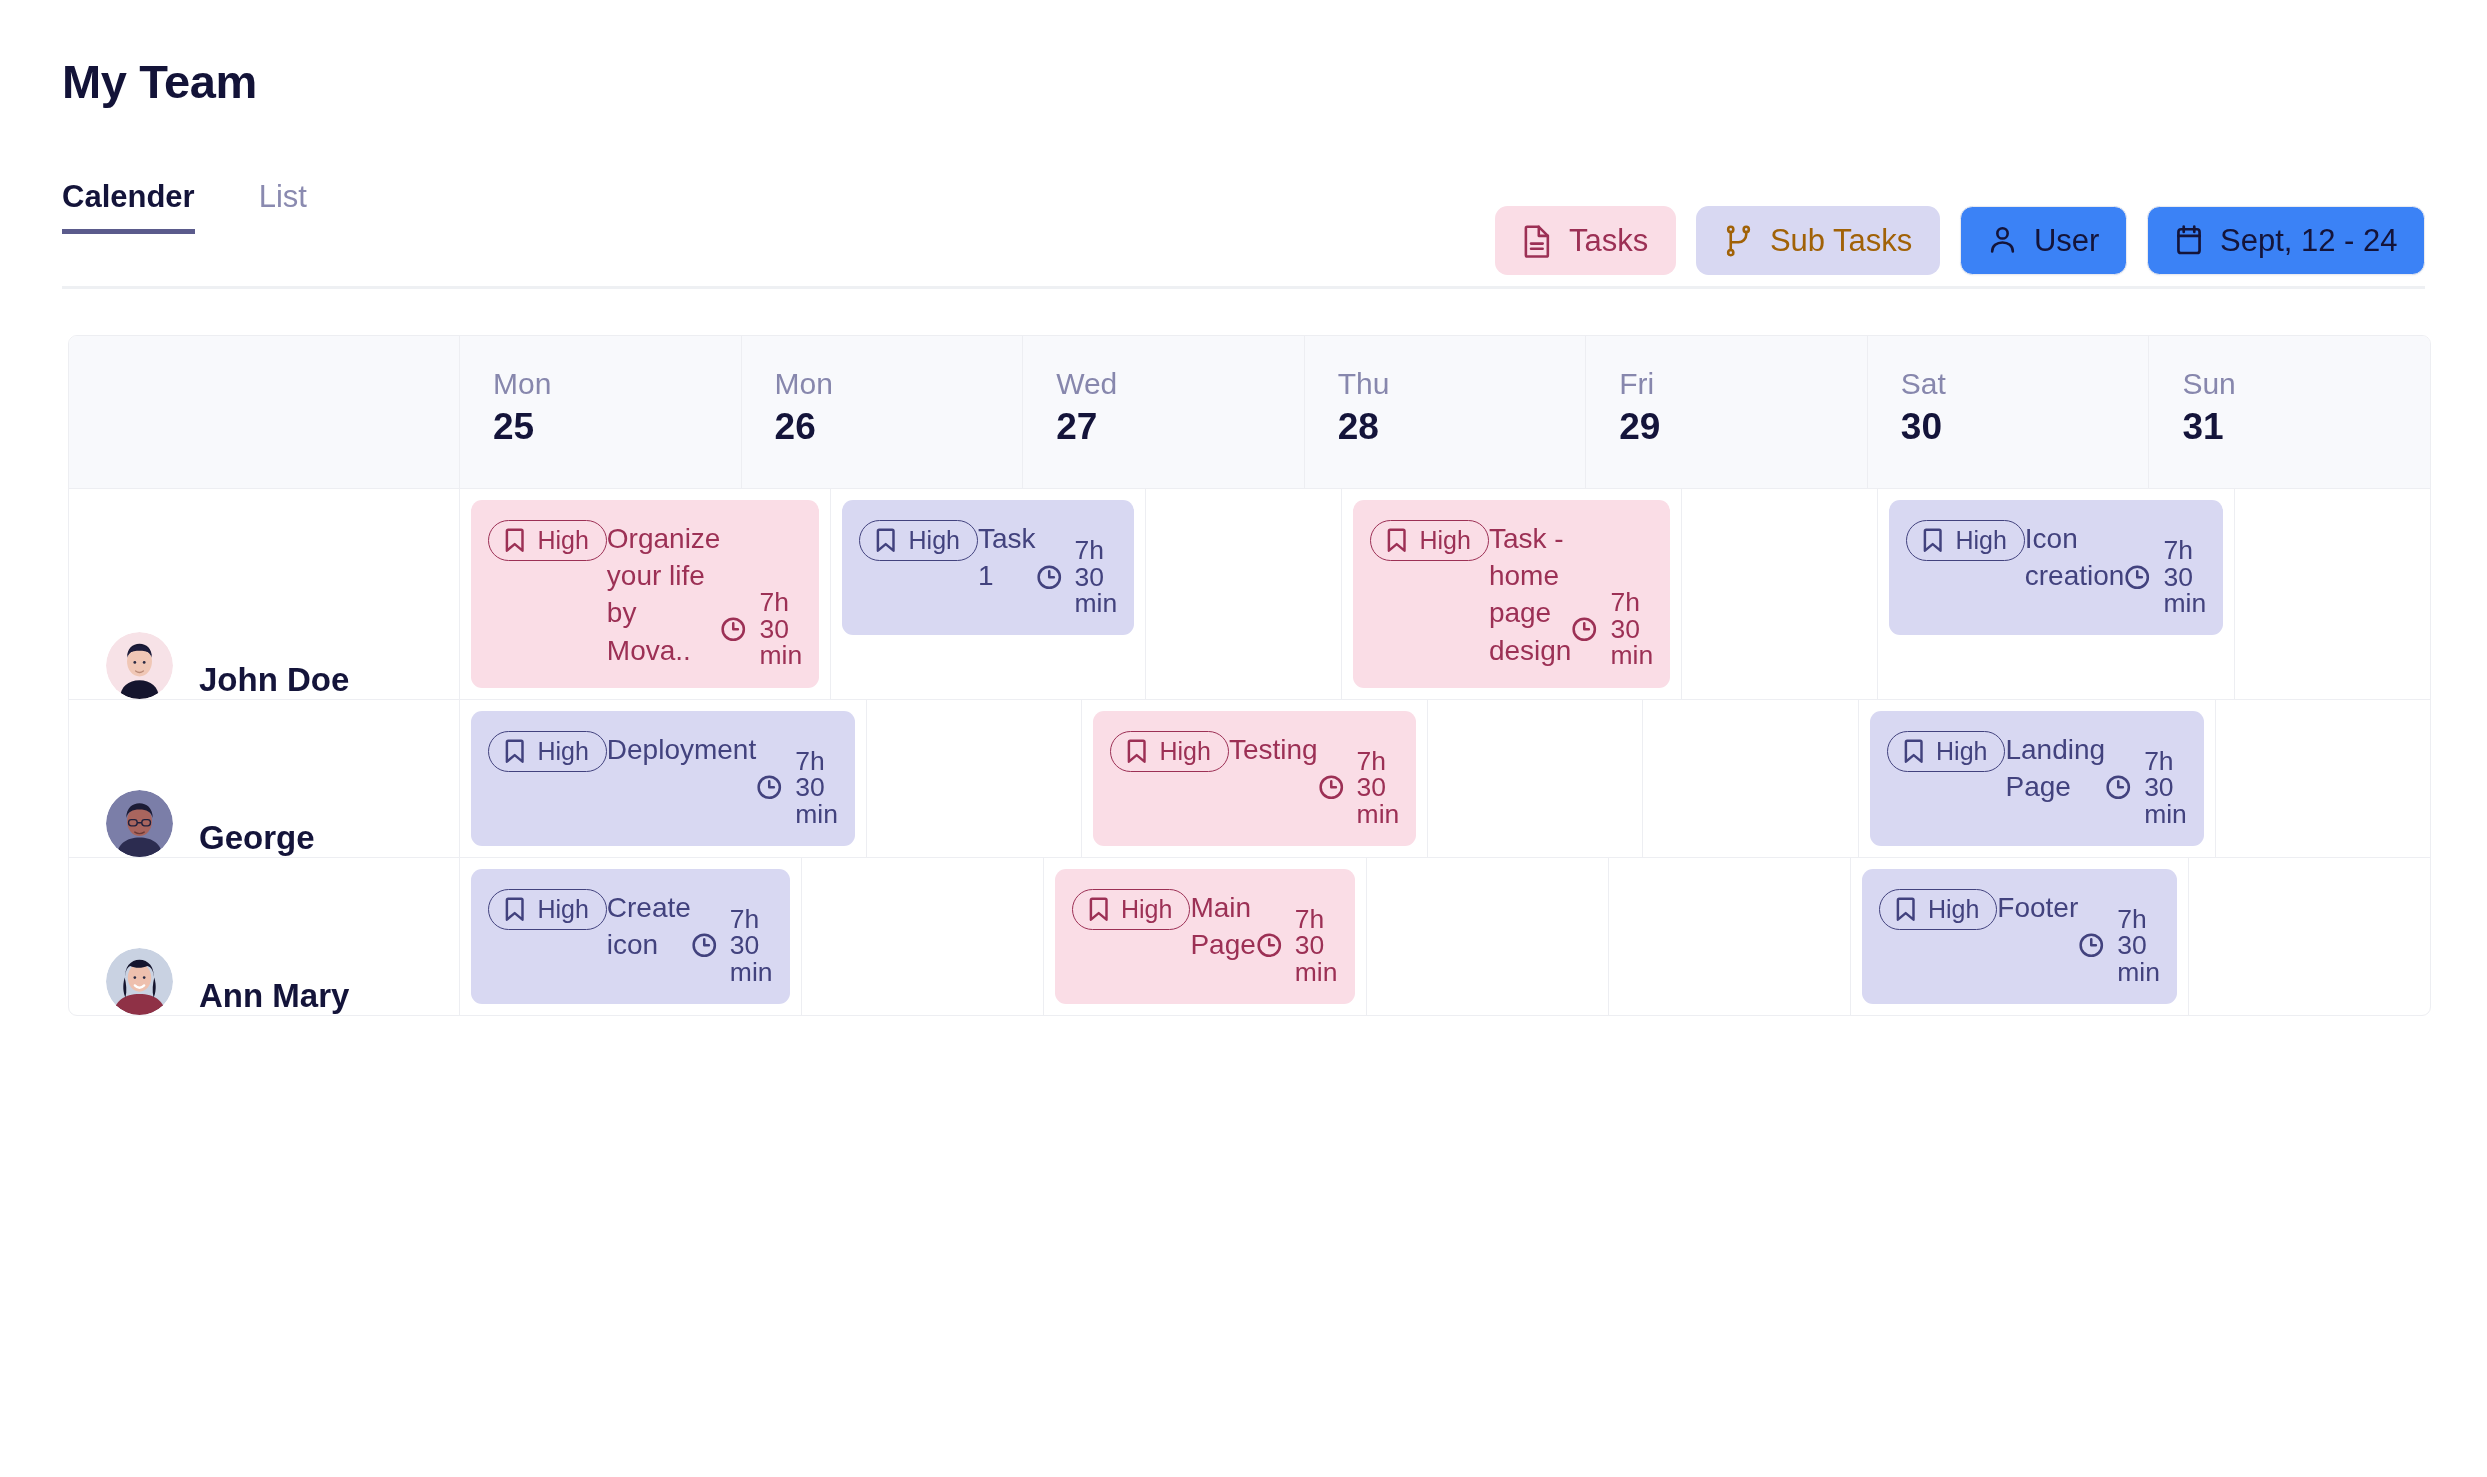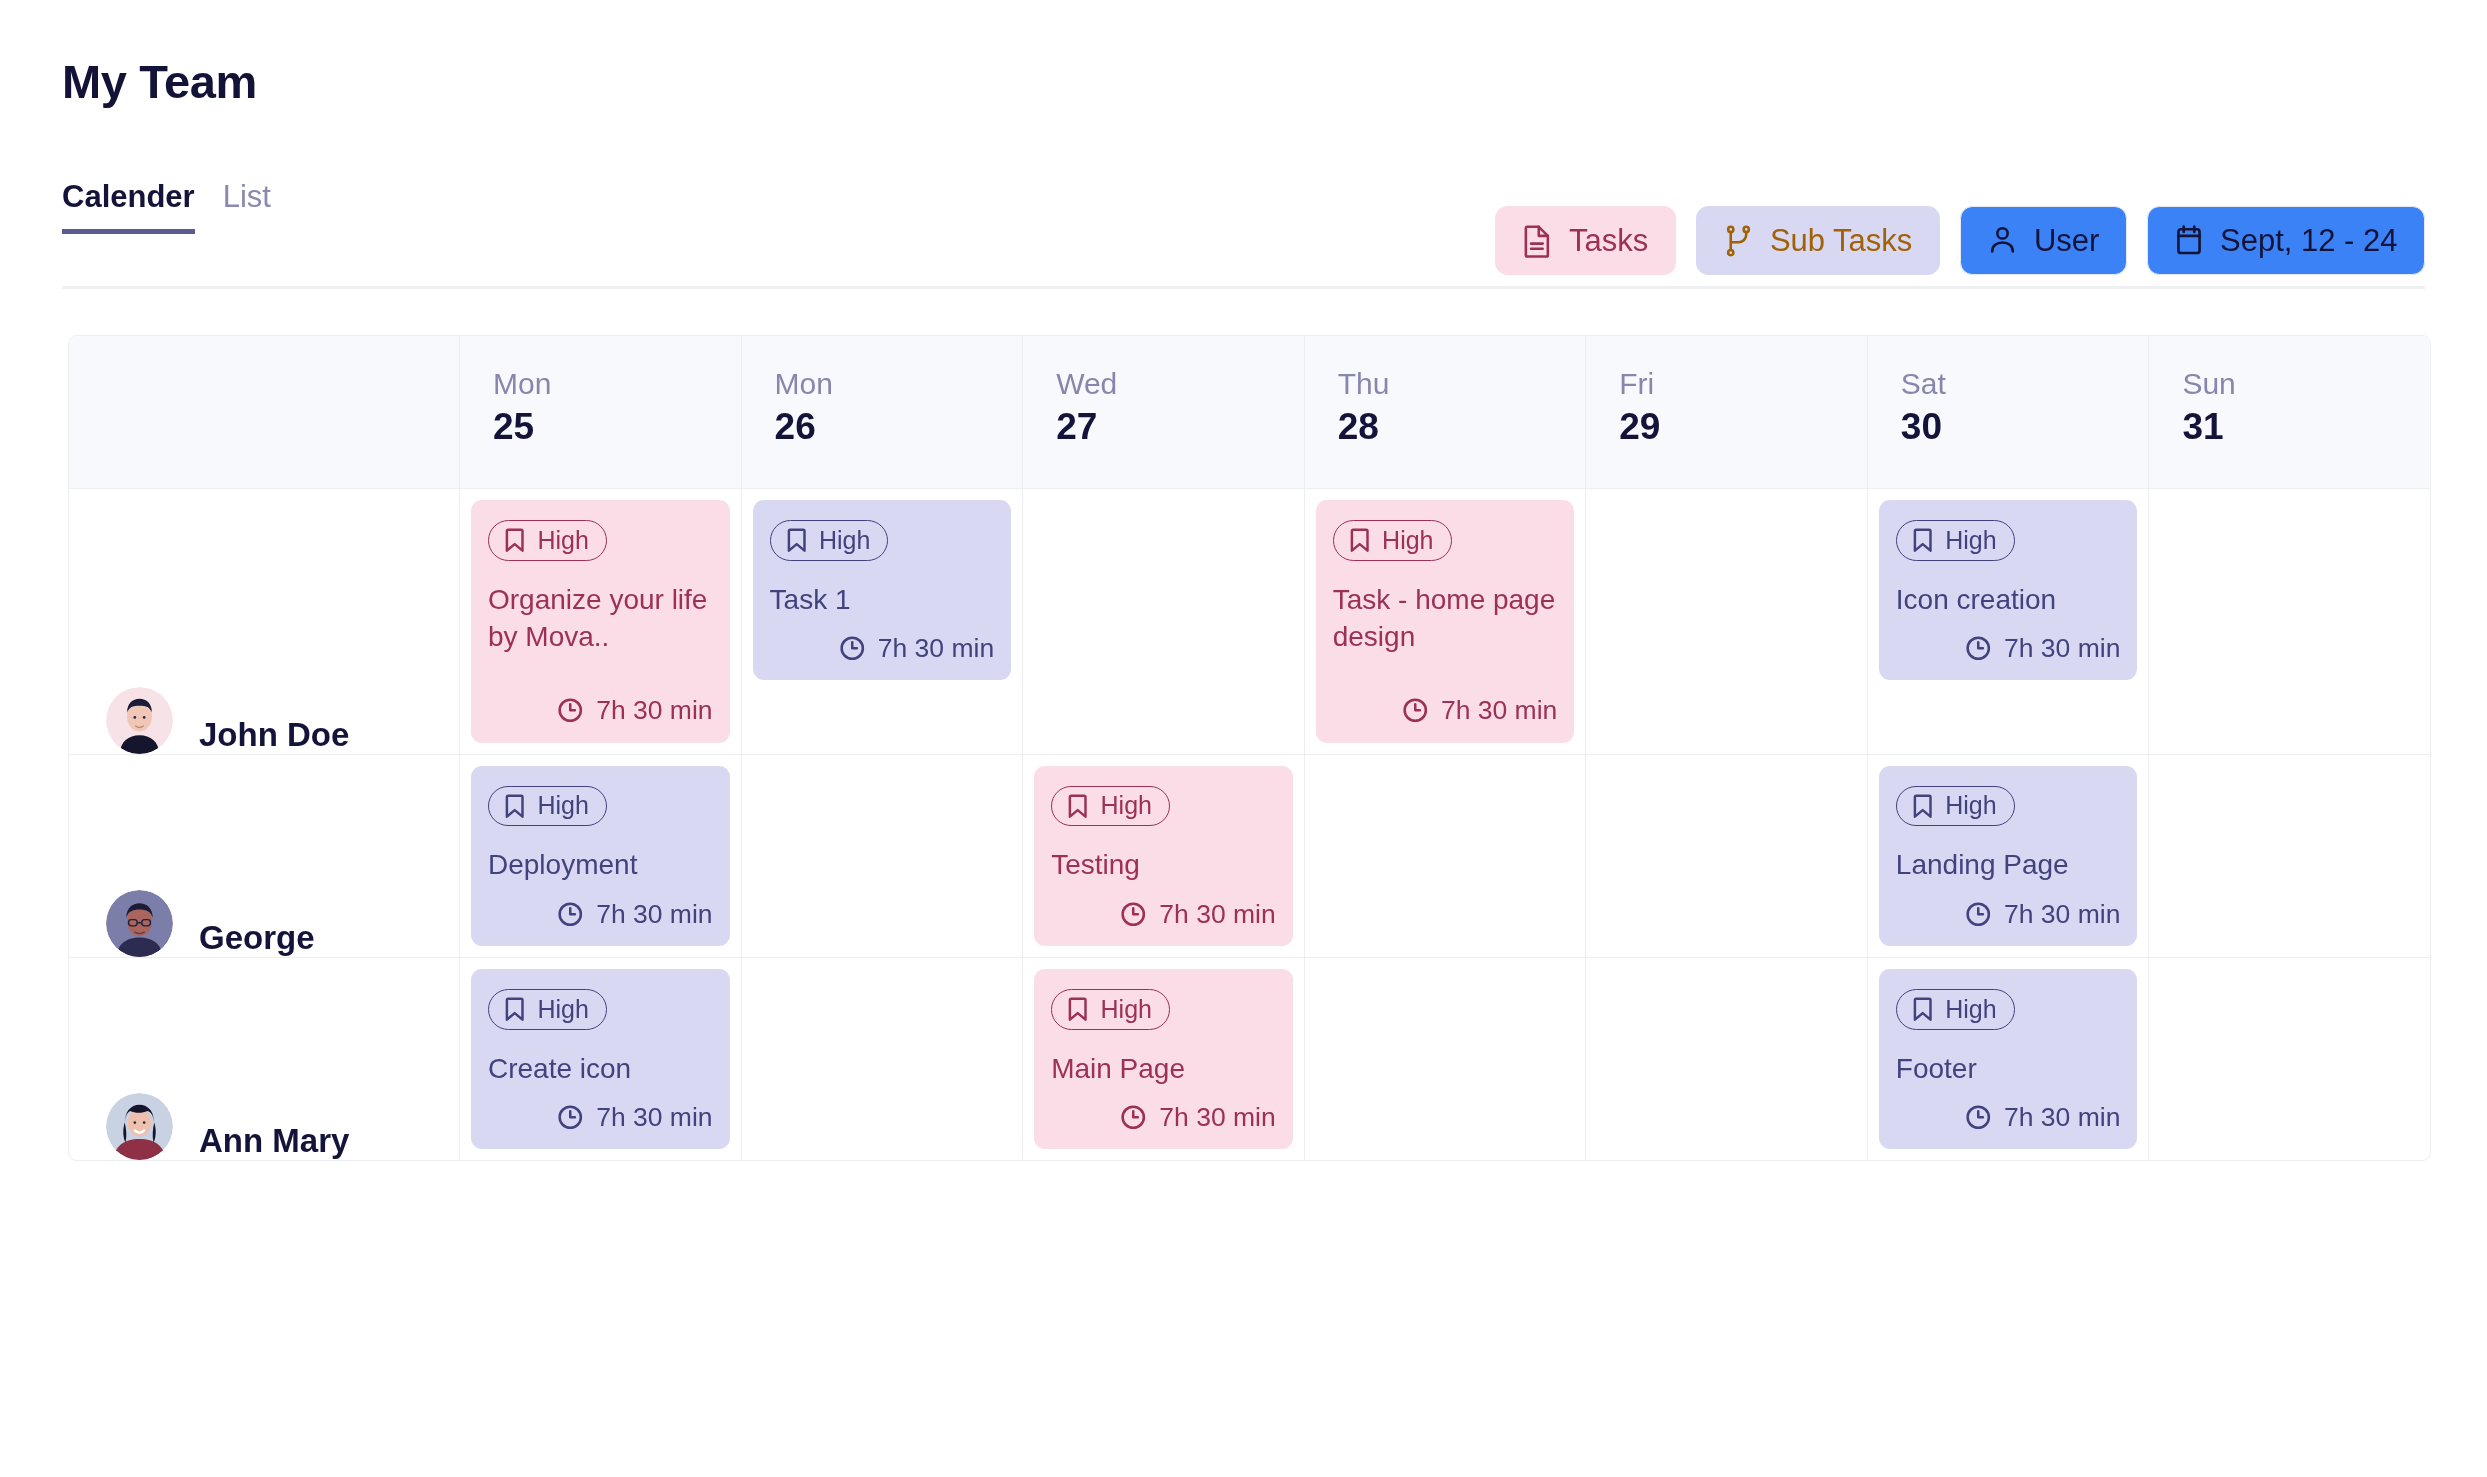--- a/index.html
+++ b/index.html
@@ -31,21 +31,21 @@
     letter-spacing: -0.4px;
     line-height: 1;
   }
 
   .tabs {
     position: absolute;
     left: 62px;
     top: 181px;
     display: flex;
     align-items: flex-end;
-    gap: 28px;
+    gap: 64px;
   }
   .tab {
     font-size: 31px;
     line-height: 1;
     padding-bottom: 17px;
     cursor: pointer;
     white-space: nowrap;
   }
   .tab.active {
     font-weight: 700;
@@ -176,21 +176,21 @@
   .day-cell {
     border-left: 1.6px solid #edeef2;
     padding: 11px;
     position: relative;
   }
 
   .task-card {
     border-radius: 11px;
     padding: 20px 17px 18.7px 17px;
     display: flex;
-    flex-direction: column;
+    flex-direction: row;
     cursor: pointer;
   }
   .task-card.pink   { background: #fadde6; color: #9c3055; }
   .task-card.purple { background: #d8d8f2; color: #42427e; }
 
   .pill {
     display: inline-flex;
     align-items: center;
     gap: 11px;
     align-self: flex-start;

